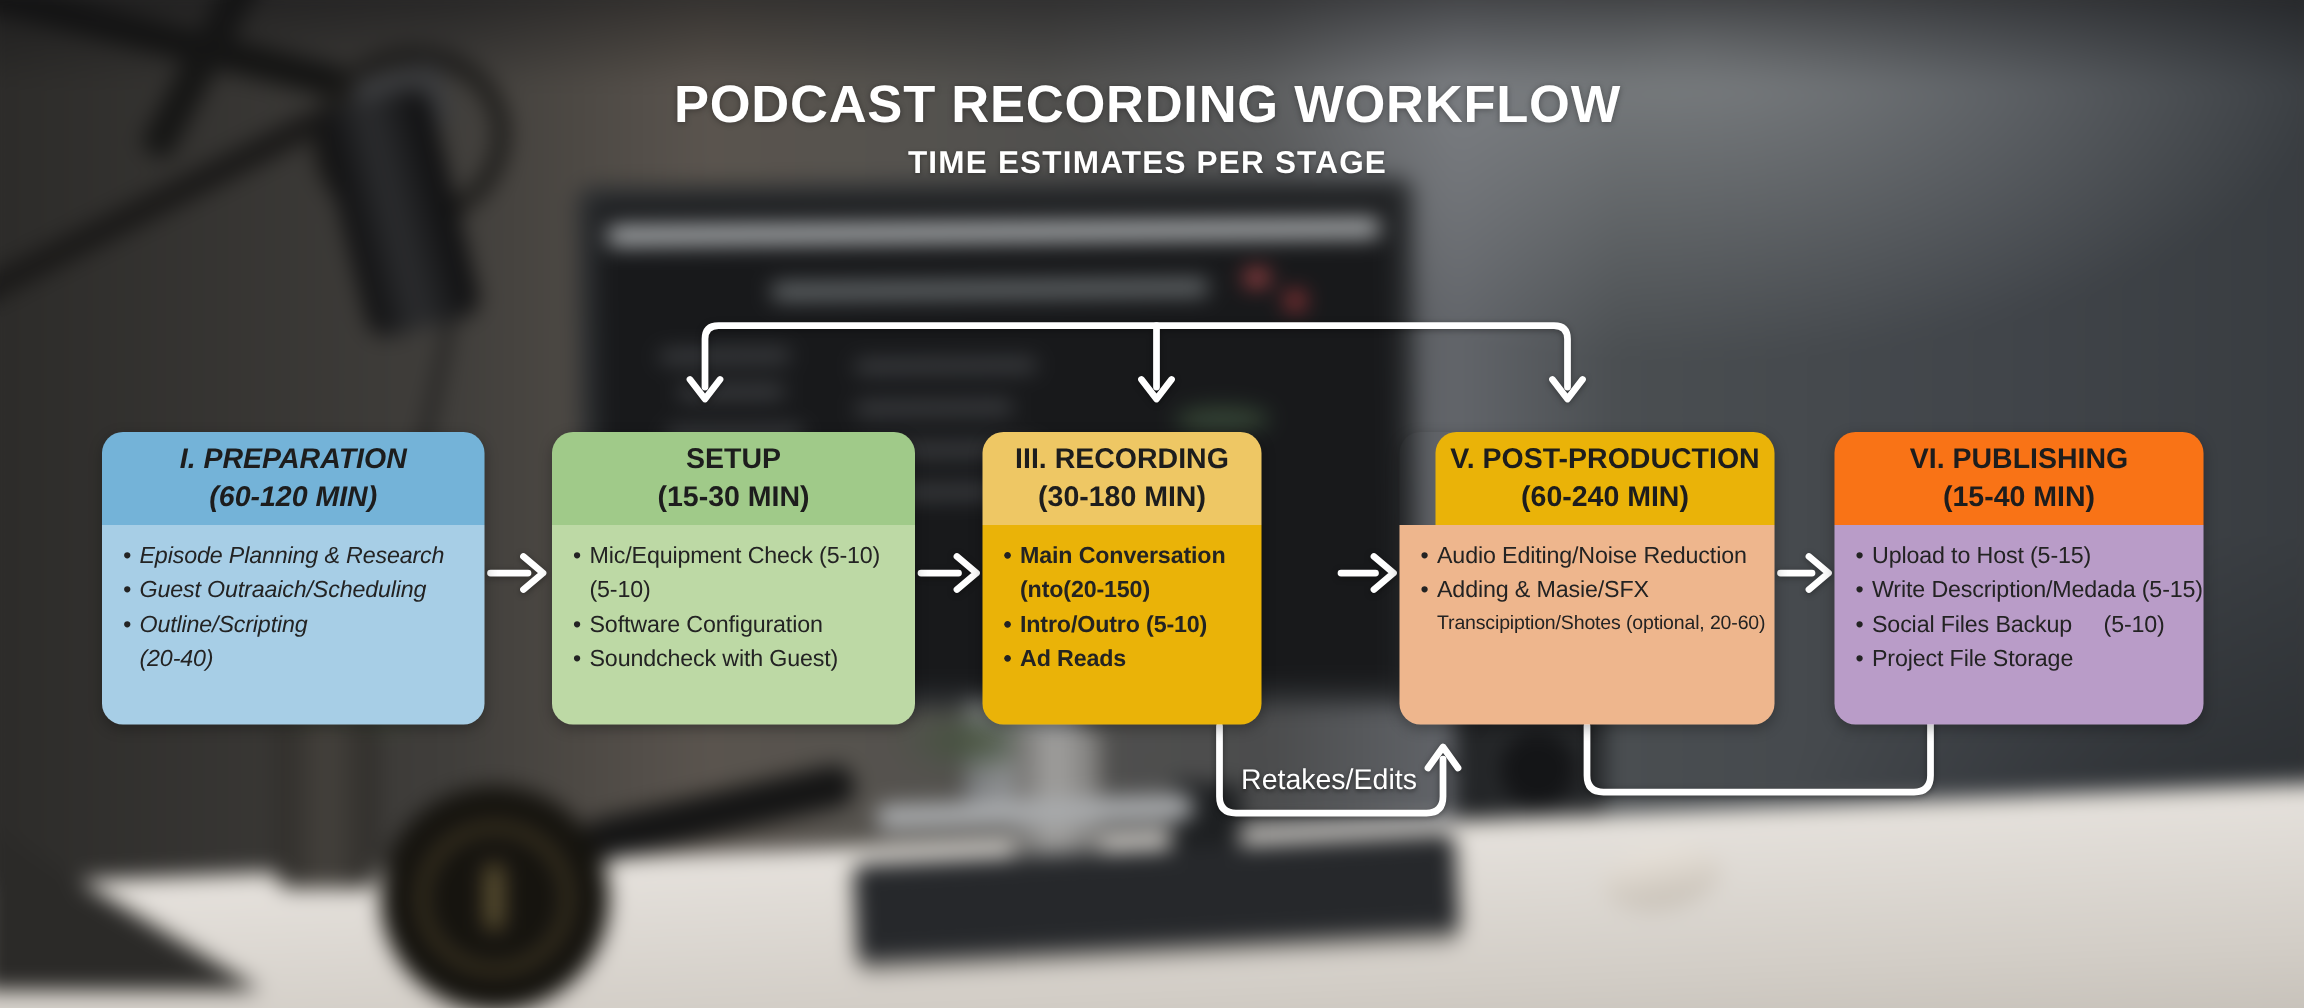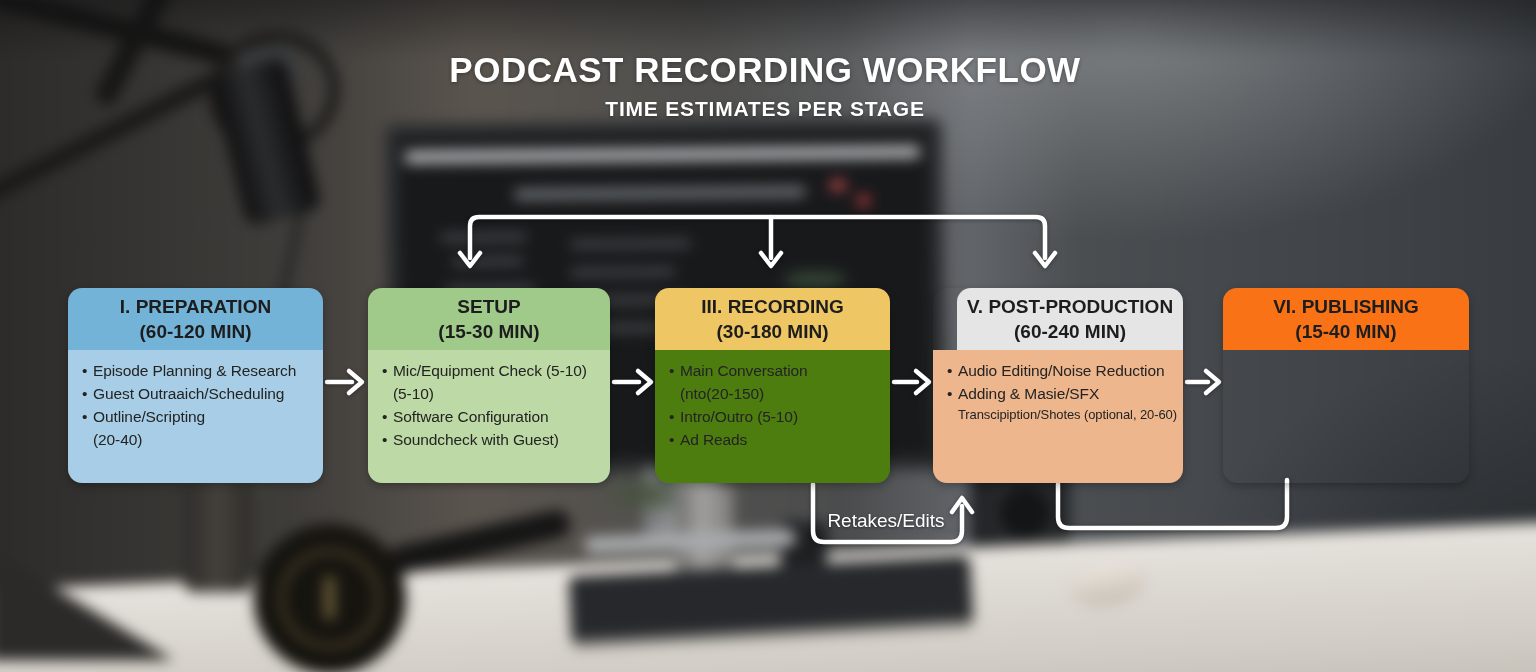--- a/index.html
+++ b/index.html
@@ -52,23 +52,23 @@
   .shockring{left:220px;top:44px;width:110px;height:98px;border:11px solid #1d1c1a;border-radius:50%;transform:rotate(-12deg);}
   .micgrill{left:250px;top:58px;width:60px;height:44px;background:#3c3d3f;border-radius:9px;transform:rotate(-14deg);}
   .micbody{left:240px;top:76px;width:76px;height:156px;background:linear-gradient(90deg,#0e0e0f,#2c2d2f 45%,#0c0c0d);border-radius:13px;transform:rotate(-14deg);}
 
   
   .titleblock{position:absolute;left:12px;top:50px;width:1506px;text-align:center;color:#fff;}
   .title{font-size:35px;font-weight:700;letter-spacing:.5px;text-shadow:0 1px 4px rgba(0,0,0,.35);}
   .subtitle{margin-top:7px;font-size:21px;font-weight:600;letter-spacing:.8px;text-shadow:0 1px 3px rgba(0,0,0,.35);}
 
   .stage{position:absolute;top:288px;height:195px;border-radius:14px;box-shadow:0 3px 9px rgba(0,0,0,.28);}
-  .stage.s1{left:68px;width:255px;}
+  .stage.s1{left:68px;width:255px;font-style:italic;}
   .stage.s2{left:368px;width:242px;}
-  .stage.s3{left:655px;width:235px;}
+  .stage.s3{left:655px;width:186px;}
   .stage.s4{left:933px;width:250px;}
   .stage.s5{left:1223px;width:246px;}
   .stage-header{height:62px;border-radius:14px 14px 0 0;display:flex;flex-direction:column;justify-content:center;align-items:center;color:#1d1d1d;font-weight:700;font-size:19px;line-height:25px;text-align:center;}
   .stage-body{height:133px;border-radius:0 0 14px 14px;padding:9px 4px 0 0;box-sizing:border-box;color:#232323;font-size:15.5px;line-height:23px;letter-spacing:-.1px;}
   .li{position:relative;padding-left:25px;white-space:nowrap;}
   .li.bullet::before{content:"\2022";position:absolute;left:14px;}
   .li.small{font-size:13px;line-height:20px;}
 
   .connectors{position:absolute;left:0;top:0;width:1536px;height:672px;pointer-events:none;filter:drop-shadow(0 1px 2px rgba(0,0,0,.35));}
   .connectors path{stroke:#ffffff;stroke-width:4.5;fill:none;stroke-linecap:round;stroke-linejoin:round;}
@@ -174,40 +174,46 @@
           <div class="li cont">(5-10)</div>
           <div class="li bullet">Software Configuration</div>
           <div class="li bullet">Soundcheck with Guest)</div>
         </div>
   </div>
       <div class="stage s3">
     <div class="stage-header" style="background: rgb(238, 199, 100);">
       <div>III. RECORDING</div>
       <div>(30-180 MIN)</div>
     </div>
-    <div class="stage-body" style="background: #4d7c0f;">
+    <div class="stage-body" style="background: #eab308; font-weight: bold;">
           <div class="li bullet">Main Conversation</div>
           <div class="li cont">(nto(20-150)</div>
           <div class="li bullet">Intro/Outro (5-10)</div>
           <div class="li bullet">Ad Reads</div>
         </div>
   </div>
       <div class="stage s4">
-    <div class="stage-header" style="background: #e5e5e5; margin-left: 24px;">
+    <div class="stage-header" style="background: #eab308; margin-left: 24px;">
       <div>V. POST-PRODUCTION</div>
       <div>(60-240 MIN)</div>
     </div>
     <div class="stage-body" style="background: rgb(238, 182, 141);">
           <div class="li bullet">Audio Editing/Noise Reduction</div>
           <div class="li bullet">Adding &amp; Masie/SFX</div>
           <div class="li cont small">Transcipiption/Shotes (optional, 20-60)</div>
         </div>
   </div>
       <div class="stage s5">
     <div class="stage-header" style="background: #f97316;">
       <div>VI. PUBLISHING</div>
       <div>(15-40 MIN)</div>
     </div>
+    <div class="stage-body" style="background: rgb(185, 156, 200);">
+          <div class="li bullet">Upload to Host (5-15)</div>
+          <div class="li bullet">Write Description/Medada (5-15)</div>
+          <div class="li bullet">Social Files Backup&nbsp;&nbsp;&nbsp;&nbsp;&nbsp;(5-10)</div>
+          <div class="li bullet">Project File Storage</div>
+        </div>
   </div>
     </div>
 
   <div class="retakes">Retakes/Edits</div>
 </div>
 
 </body></html>

